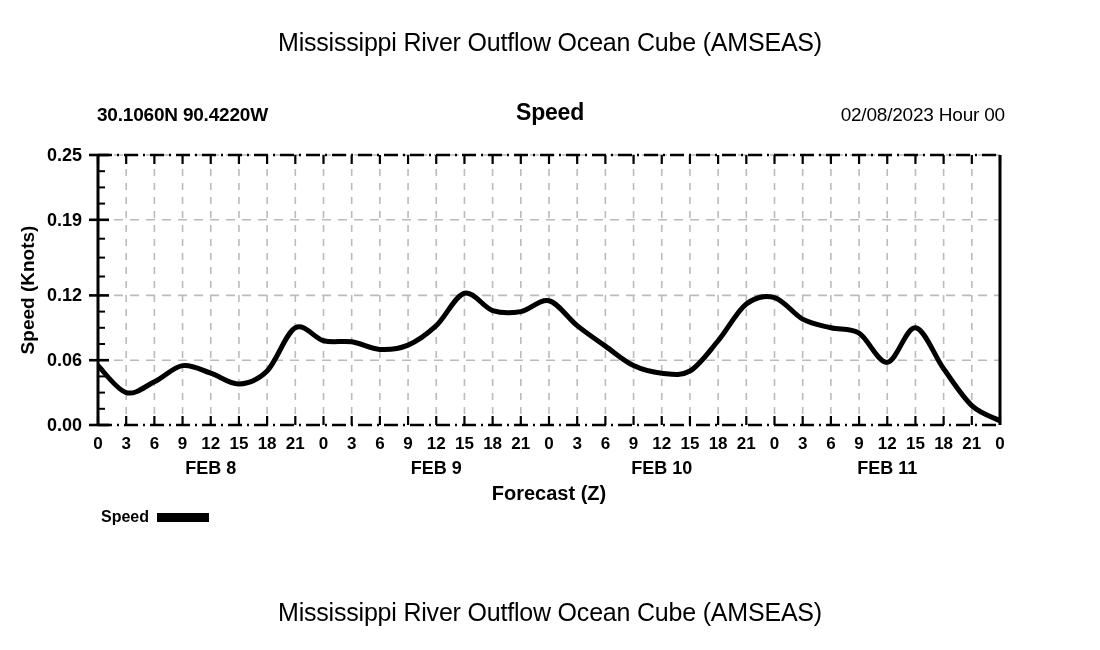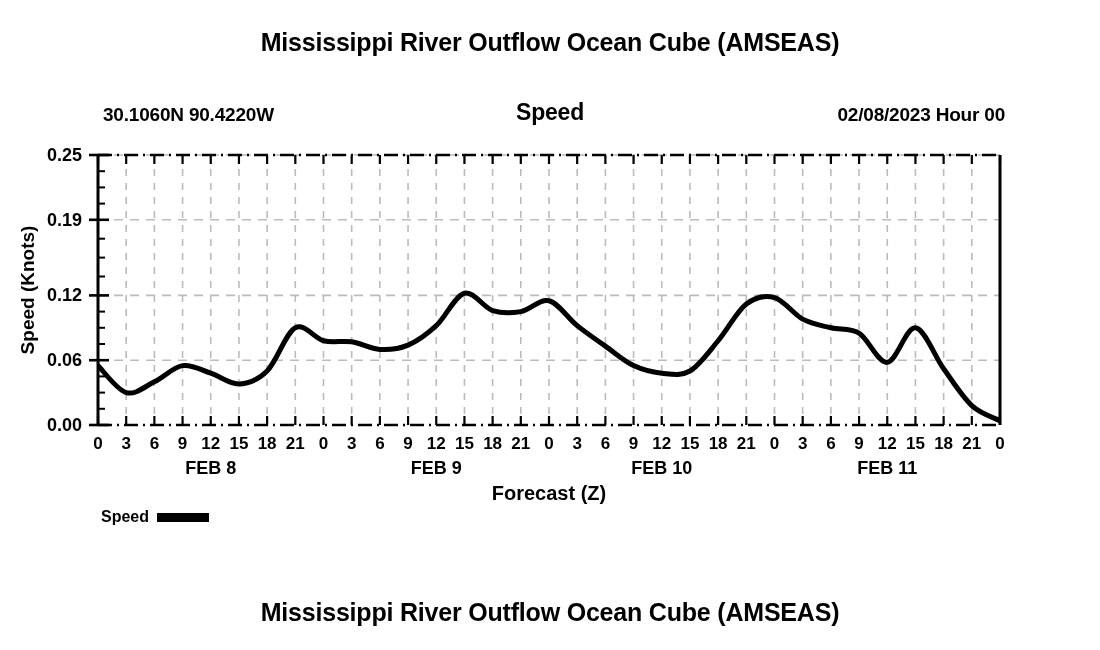--- a/index.html
+++ b/index.html
@@ -21,39 +21,39 @@
     inset: 0;
   }
 
   
   .main-title {
     position: absolute;
     left: 0;
     width: 1100px;
     text-align: center;
     font-size: 25px;
-    font-weight: bold;
+    font-weight: normal;
     letter-spacing: -0.2px;
   }
   .main-title.top  { top: 28px; }
   .main-title.bottom { top: 598px; }
 
   
   .hdr-left1 {
     position: absolute;
     left: 101px;
     top: 76px;
     font-size: 19px;
     font-weight: bold;
     letter-spacing: -0.2px;
     white-space: nowrap;
   }
   .hdr-left2 {
     position: absolute;
-    left: 103px;
+    left: 97px;
     top: 104px;
     font-size: 19px;
     font-weight: bold;
     letter-spacing: -0.2px;
     white-space: nowrap;
   }
   .hdr-center {
     position: absolute;
     left: 0;
     top: 99px;
@@ -61,21 +61,21 @@
     text-align: center;
     font-size: 23px;
     font-weight: bold;
     letter-spacing: -0.2px;
   }
   .hdr-right {
     position: absolute;
     right: 95px;
     top: 104px;
     font-size: 19px;
-    font-weight: bold;
+    font-weight: normal;
     letter-spacing: -0.2px;
     white-space: nowrap;
     text-align: right;
   }
 
   
   .plot-wrap {
     position: absolute;
     left: 0;
     top: 0;

